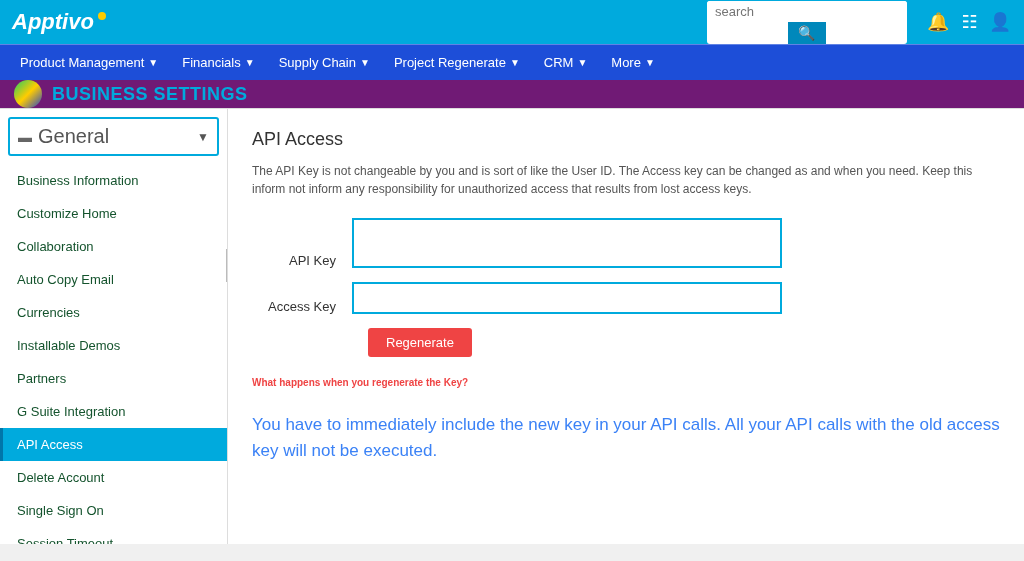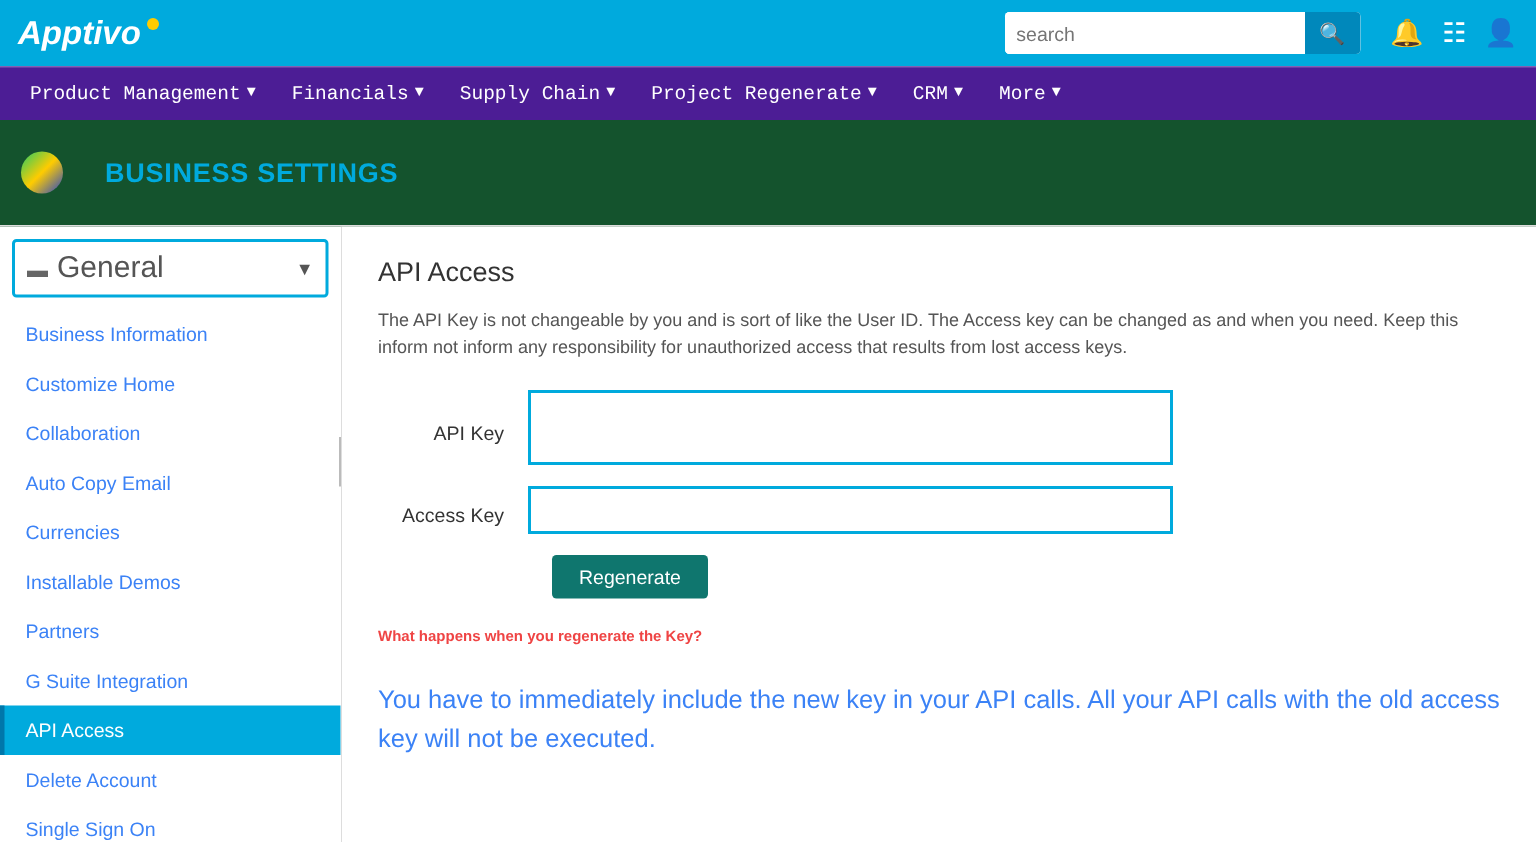--- a/index.html
+++ b/index.html
@@ -34,21 +34,22 @@
       position: relative;
       top: -6px;
     }
     .search-wrap {
       margin-left: auto;
       display: flex;
       align-items: center;
       background: white;
       border-radius: 3px;
       overflow: hidden;
-      height: 28px;
+      height: 43px;
+      flex-direction: column;
     }
     .search-input {
       border: none;
       outline: none;
       padding: 0 8px;
       width: 200px;
       font-size: 13px;
       height: 28px;
     }
     .search-btn {
@@ -64,48 +65,47 @@
       display: flex;
       gap: 12px;
       margin-left: 10px;
       color: white;
       font-size: 18px;
     }
     .top-icon { cursor: pointer; color: white; }
 
     
     .nav-bar {
-      background: #4c1d95;
+      background: #1d4ed8;
       display: flex;
       align-items: center;
       padding: 0 8px;
       height: 36px;
       border-top: 1px solid rgba(255,255,255,0.3);
-      font-family: Liberation Mono, monospace;
     }
     .nav-item {
       color: white;
       font-size: 13px;
       padding: 0 12px;
       height: 36px;
       display: flex;
       align-items: center;
       cursor: pointer;
       gap: 4px;
       white-space: nowrap;
     }
     .nav-chevron { font-size: 10px; }
 
     
     .page-header {
-      background: #14532d;
-      display: flex;
-      align-items: center;
-      padding: 21px 14px;
-      gap: 28px;
+      background: #701a75;
+      display: flex;
+      align-items: center;
+      padding: 0 14px;
+      gap: 10px;
       border-bottom: 1px solid #ddd;
     }
     .page-header-icon {
       width: 28px; height: 28px;
       background: linear-gradient(135deg, #22cc66, #ffcc00, #2244cc);
       border-radius: 50%;
     }
     .page-header-title {
       color: #00aadd;
       font-size: 18px;
@@ -147,21 +147,21 @@
       color: #555;
       font-size: 20px;
     }
     .sidebar-select-arrow {
       color: #555;
       font-size: 12px;
     }
     .sidebar-item {
       padding: 9px 14px;
       cursor: pointer;
-      color: #3b82f6;
+      color: #14532d;
       font-size: 13px;
       border-left: 3px solid transparent;
     }
     .sidebar-item.active {
       background: #00aadd;
       color: white;
       border-left: 3px solid #0077aa;
     }
 
     
@@ -180,40 +180,40 @@
     }
     .content-description {
       font-size: 12px;
       color: #555;
       line-height: 1.5;
       margin-bottom: 20px;
       max-width: 740px;
     }
     .form-row {
       display: flex;
-      align-items: center;
+      align-items: flex-end;
       margin-bottom: 14px;
     }
     .form-label {
       width: 100px;
       text-align: right;
       padding-right: 16px;
       padding-top: 6px;
       color: #333;
       font-size: 13px;
     }
     .form-field-box {
       border: 2px solid #00aadd;
       min-width: 430px;
       height: 32px;
       background: white;
     }
 
     .regenerate-btn {
-      background: #0f766e;
+      background: #ef4444;
       color: white;
       border: none;
       padding: 7px 18px;
       font-size: 13px;
       cursor: pointer;
       border-radius: 3px;
       margin-left: 116px;
       margin-bottom: 20px;
     }
 

